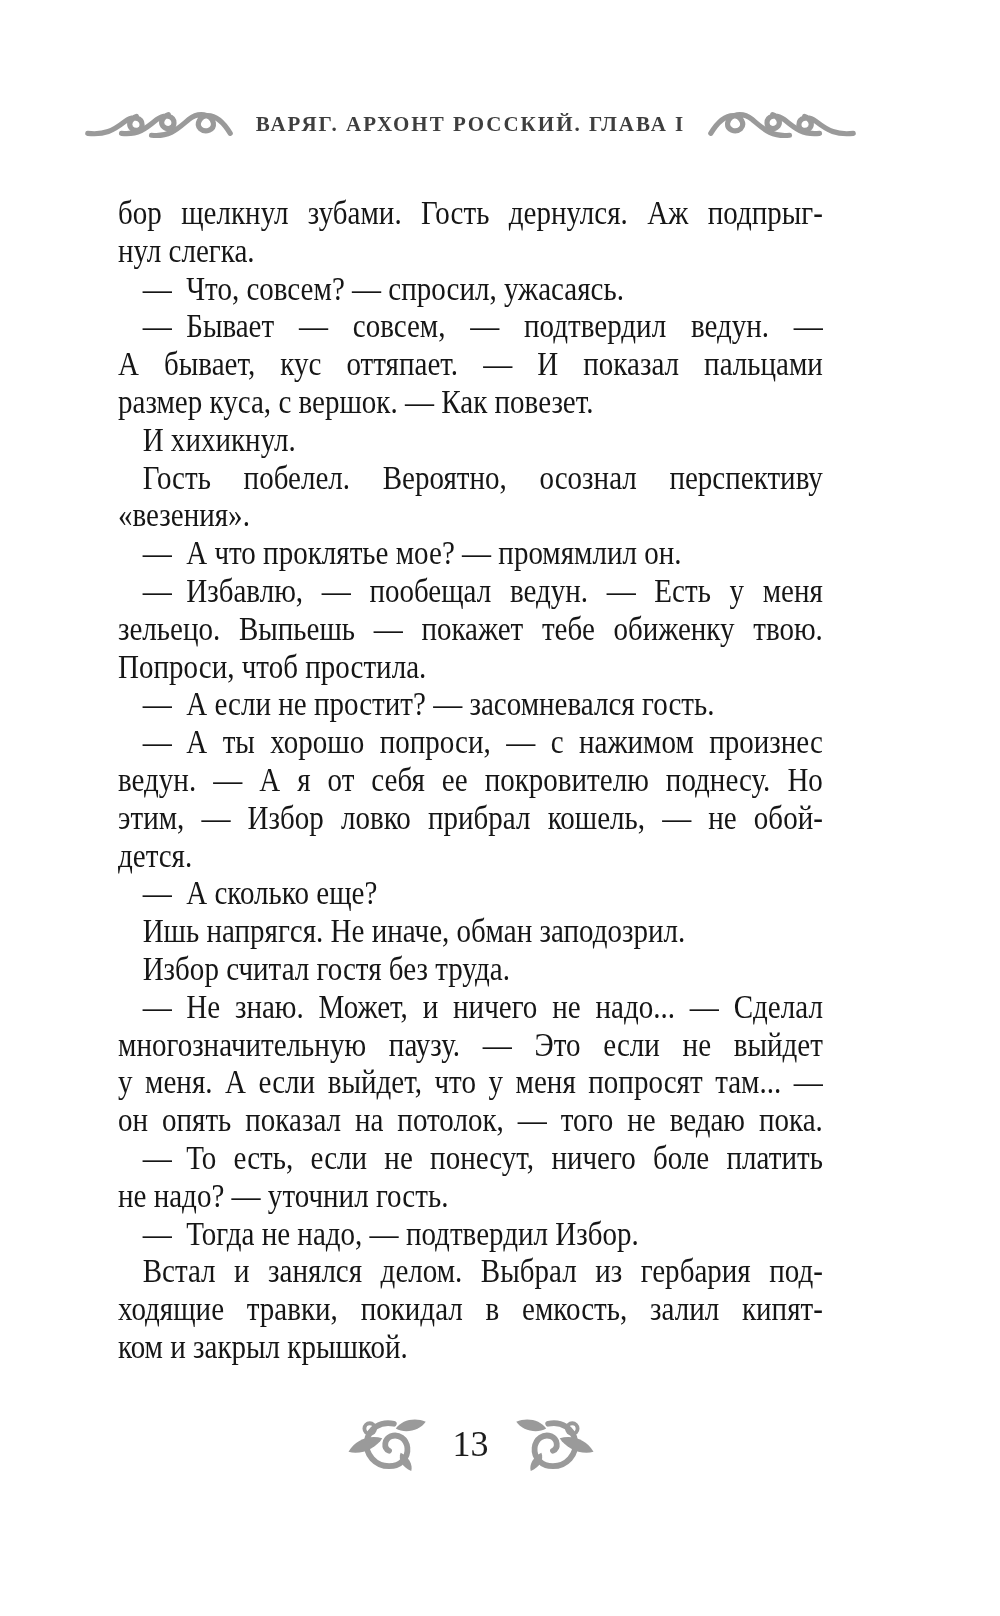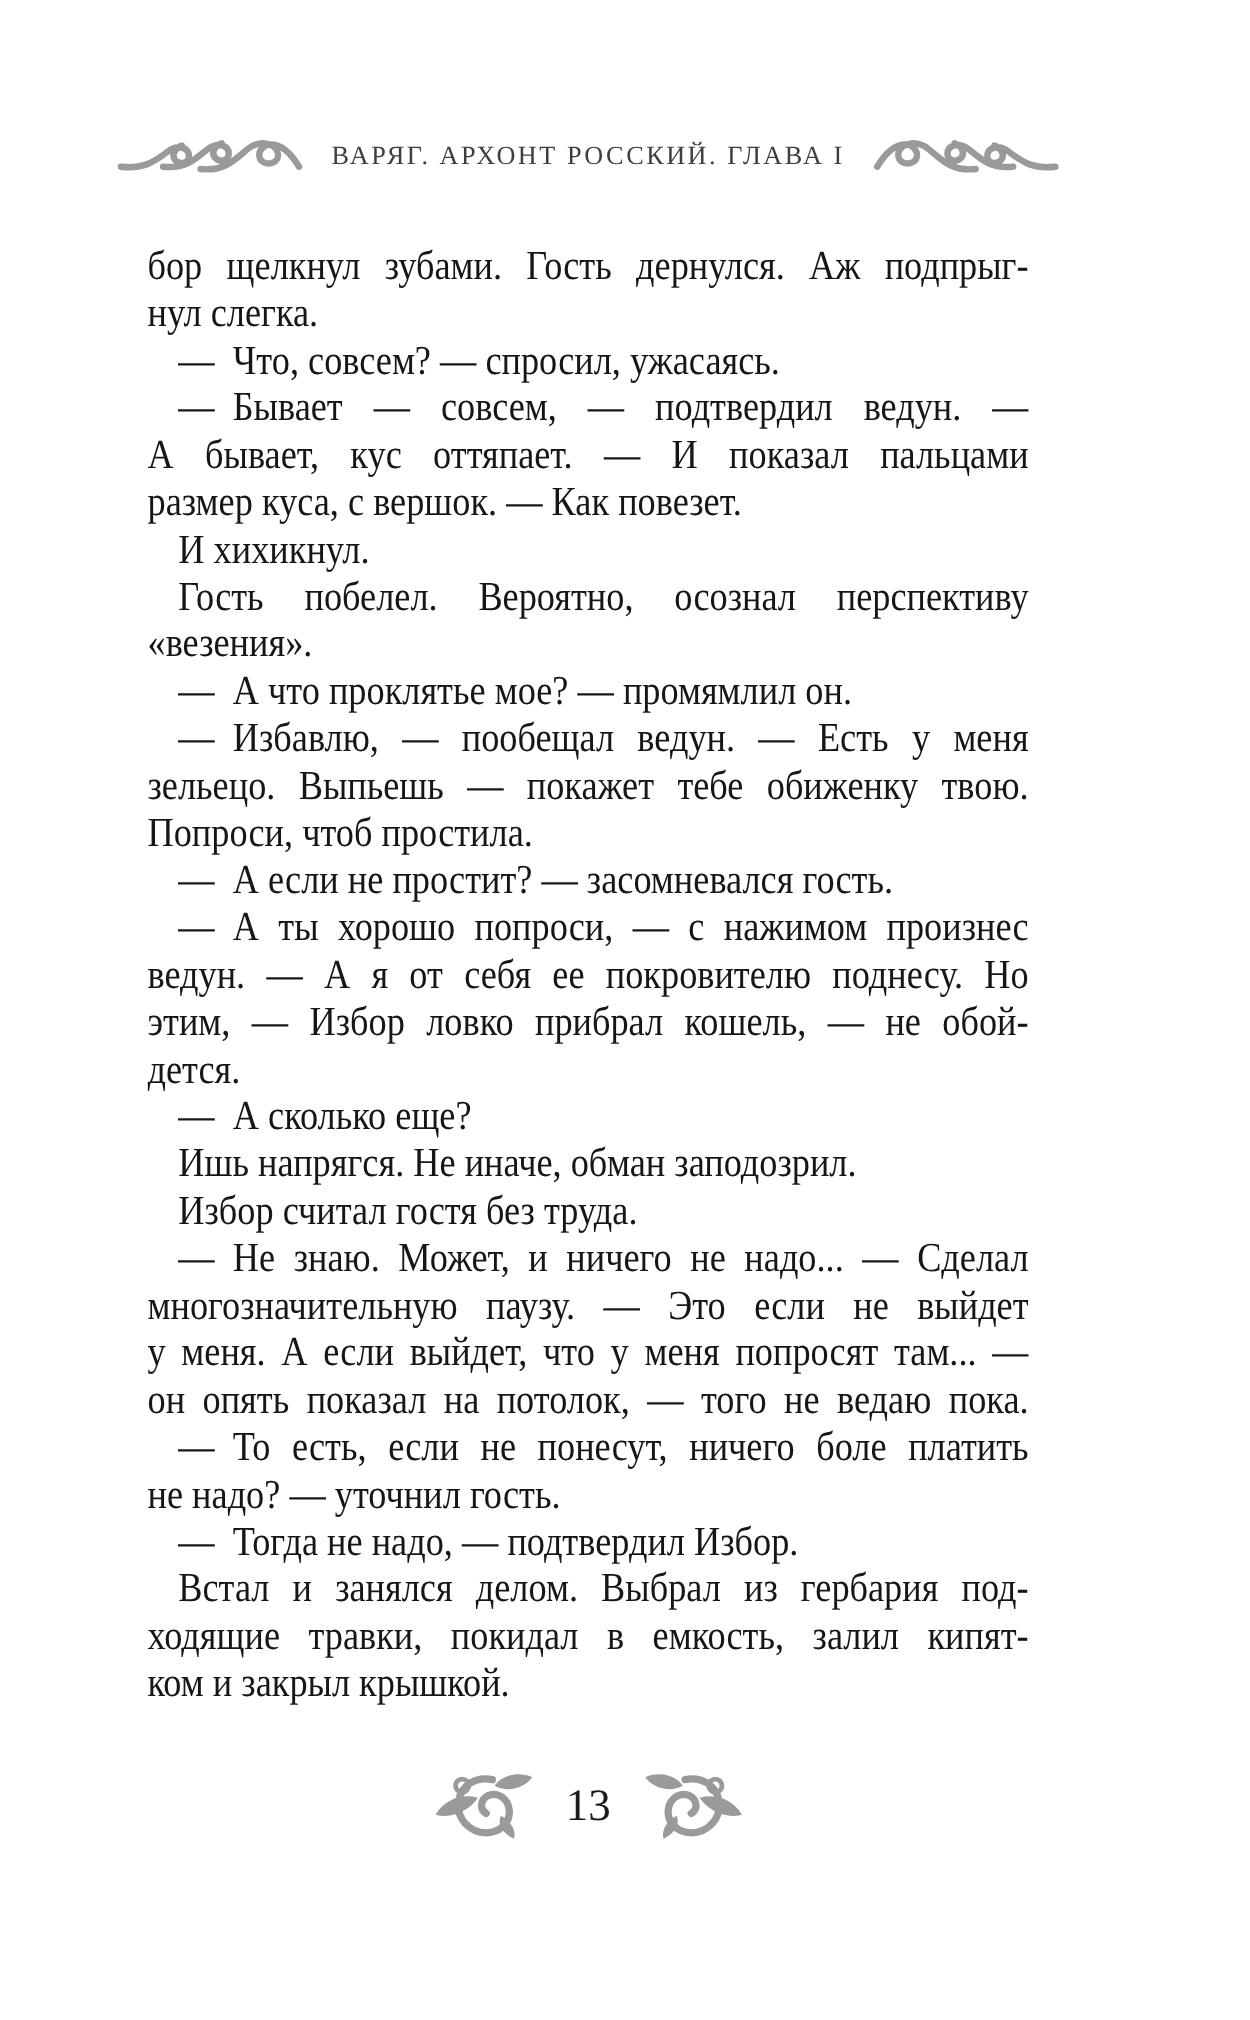--- a/index.html
+++ b/index.html
@@ -18,21 +18,21 @@
   
   .chapter-header {
     position: absolute;
     top: 104px; left: 118px; width: 705px;
     display: flex; align-items: center; justify-content: center;
     gap: 22px;
   }
   .chapter-title {
     margin: 0;
     font-size: 21px;
-    font-weight: normal;
+    font-weight: bold;
     letter-spacing: 2px;
     color: #3e3e3e;
     white-space: nowrap;
   }
   .orn { color: #9a9a9a; line-height: 0; flex: 0 0 auto; }
   .orn svg { display: block; }
   .mirror svg { transform: scaleX(-1); }
 
   
   .body-text {

